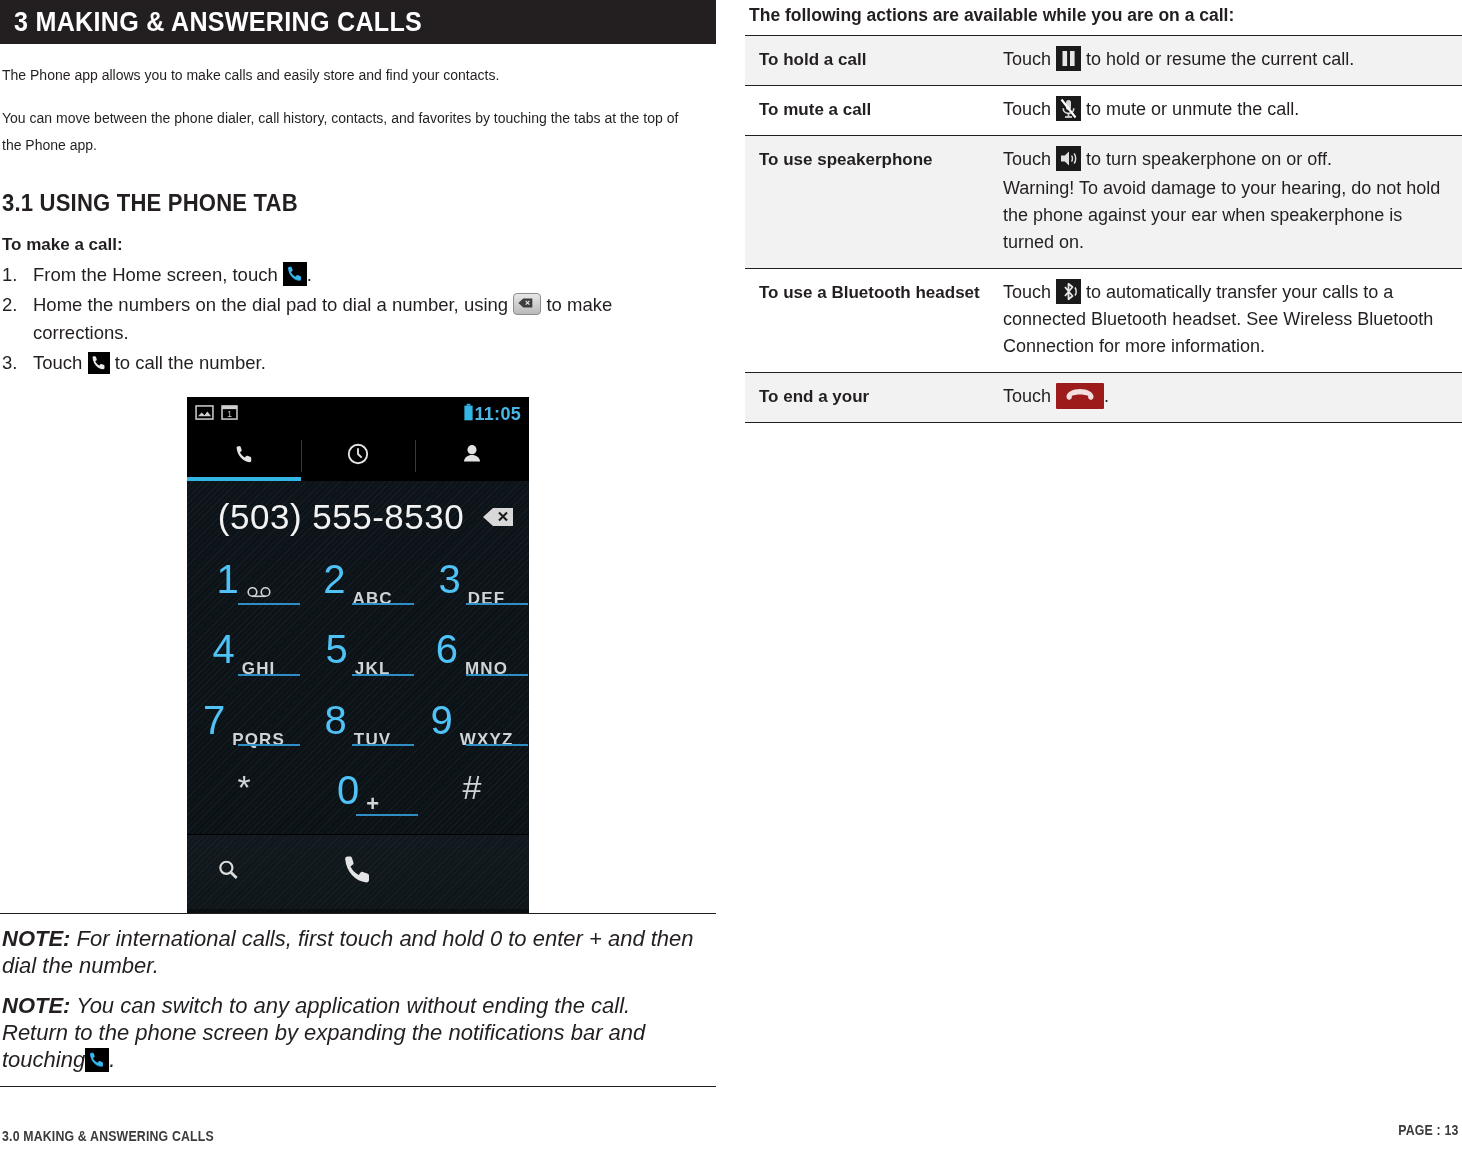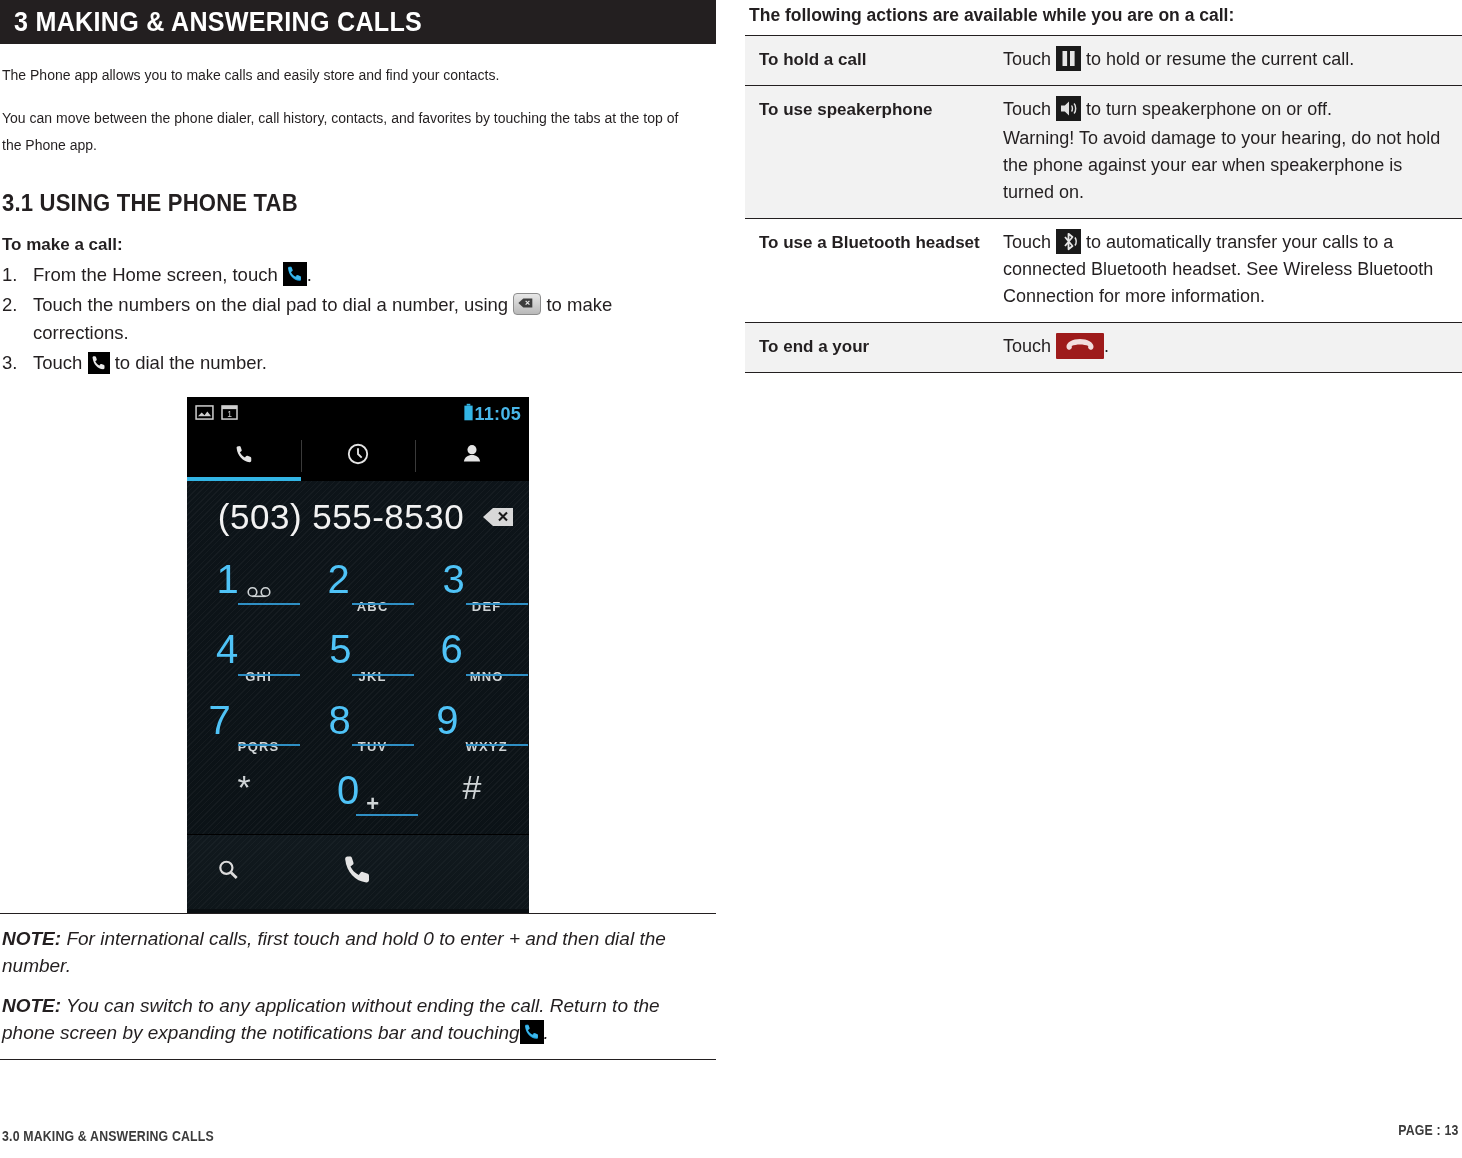--- a/index.html
+++ b/index.html
@@ -237,27 +237,27 @@
     padding-top: 6px;
   }
   .dev-key .kd {
     color: #4fc3f7;
     font-size: 40px;
     font-weight: 300;
     line-height: 1;
   }
   .dev-key .kl {
     color: #cfd4d6;
-    font-size: 13px;
+    font-size: 17px;
     font-weight: bold;
     letter-spacing: 1.2px;
     margin-left: 7px;
     align-self: center;
     position: relative;
-    top: 15px;
+    top: 8px;
   }
   .dev-key .kl.sym {
     color: #cfd4d6;
     font-size: 22px;
     letter-spacing: 0;
     top: 2px;
   }
   .dev-key .kunder {
     position: absolute;
     left: 50%;
@@ -297,21 +297,21 @@
     margin: 0 auto;
   }
 
   
   .rule {
     border: 0;
     border-top: 1.5px solid #231f20;
     margin: 0;
   }
   .note {
-    font-size: 19px;
+    font-size: 22px;
     line-height: 27px;
     font-style: italic;
     margin: 11px 0 13px 2px;
     padding-right: 22px;
   }
   .note b {
     font-style: italic;
     font-weight: bold;
   }
 
@@ -401,37 +401,37 @@
       <li>
         <span class="num">1.</span><span>From the Home screen, touch</span>
         <span class="chip chip-phone-blue">
           <svg viewBox="0 0 24 24" width="24" height="24" aria-hidden="true">
             <path d="M7.5 4.5c.6 0 1 .4 1.2 1l.8 2.4c.2.5 0 1-.4 1.3l-1.2.9c.9 2 2.5 3.6 4.5 4.6l.9-1.2c.3-.4.8-.6 1.3-.4l2.4.8c.6.2 1 .6 1 1.2v2.4c0 .8-.7 1.4-1.5 1.3C10.6 18.2 5.8 13.4 5 6.2c-.1-.8.5-1.5 1.3-1.5h1.2z" fill="#1ba3e0"></path>
             <path d="M8.3 5.6c.3 0 .5.2.6.5l.7 2.1c.1.3 0 .6-.3.7l-1.5 1.1c1 2.4 2.9 4.3 5.3 5.3l1.1-1.5c.2-.2.5-.3.8-.2l2.1.7c.3.1.5.3.5.6v2.1c0 .4-.4.8-.8.7-6.3-.7-10.6-5-11.3-11.3 0-.5.3-.8.8-.8h2z" fill="#5ec9f2" opacity="0.55"></path>
           </svg>
         </span><span>.</span>
       </li>
       <li>
-        <span class="num">2.</span><span>Touch the numbers on the dial pad to dial a number, using</span>
+        <span class="num">2.</span><span>Home the numbers on the dial pad to dial a number, using</span>
         <span class="chip chip-backspace">
           <svg viewBox="0 0 26 20" width="24" height="18" aria-hidden="true">
             <path d="M10 5h10v10H10L4.5 10z" fill="#3d3d3d"></path>
             <path d="M12.6 7.6l4.2 4.2M16.8 7.6l-4.2 4.2" stroke="#e8e8e8" stroke-width="1.3"></path>
           </svg>
         </span>
         <span>to make corrections.</span>
       </li>
       <li>
         <span class="num">3.</span><span>Touch</span>
         <span class="chip chip-phone-white">
           <svg viewBox="0 0 24 24" width="22" height="22" aria-hidden="true">
             <path d="M7.5 4.5c.6 0 1 .4 1.2 1l.8 2.4c.2.5 0 1-.4 1.3l-1.2.9c.9 2 2.5 3.6 4.5 4.6l.9-1.2c.3-.4.8-.6 1.3-.4l2.4.8c.6.2 1 .6 1 1.2v2.4c0 .8-.7 1.4-1.5 1.3C10.6 18.2 5.8 13.4 5 6.2c-.1-.8.5-1.5 1.3-1.5h1.2z" fill="#e9e9e9"></path>
           </svg>
         </span>
-        <span>to dial the number.</span>
+        <span>to call the number.</span>
       </li>
     </ol>
 
     <div class="device-wrap">
       <div class="device">
 
         <div class="dev-statusbar">
           <div class="dev-status-left">
             <span>
               <svg viewBox="0 0 20 16" width="19" height="15" aria-hidden="true">
@@ -614,20 +614,37 @@
                 <svg viewBox="0 0 25 25" width="25" height="25" aria-hidden="true">
                   <rect x="6.5" y="5" width="4.6" height="15" fill="#e6e6e6"></rect>
                   <rect x="14" y="5" width="4.6" height="15" fill="#e6e6e6"></rect>
                 </svg>
               </span>
               <span>to hold or resume the current call.</span>
             </p>
           </td>
         </tr>
 
+        <tr>
+          <td class="term">To mute a call</td>
+          <td class="desc">
+            <p><span>Touch</span>
+              <span class="chip chip-dark">
+                <svg viewBox="0 0 25 25" width="25" height="25" aria-hidden="true">
+                  <rect x="10" y="4" width="5" height="10" rx="2.5" fill="#d8d8d8"></rect>
+                  <path d="M7.2 12.2c0 3 2.4 5.2 5.3 5.2s5.3-2.2 5.3-5.2" fill="none" stroke="#d8d8d8" stroke-width="1.7"></path>
+                  <path d="M12.5 17.4V21" stroke="#d8d8d8" stroke-width="1.7"></path>
+                  <path d="M9 21h7" stroke="#d8d8d8" stroke-width="1.7"></path>
+                  <path d="M5.5 3.5l14 18" stroke="#ffffff" stroke-width="2.1"></path>
+                </svg>
+              </span>
+              <span>to mute or unmute the call.</span>
+            </p>
+          </td>
+        </tr>
 
         <tr class="shaded">
           <td class="term">To use speakerphone</td>
           <td class="desc">
             <p><span>Touch</span>
               <span class="chip chip-dark">
                 <svg viewBox="0 0 25 25" width="25" height="25" aria-hidden="true">
                   <path d="M5 9.5h3.8L13 5.5v14l-4.2-4H5z" fill="#e0e0e0"></path>
                   <path d="M15.5 9.5c1.2 1 1.2 5 0 6" fill="none" stroke="#e0e0e0" stroke-width="1.5"></path>
                   <path d="M18 7.5c2.2 1.8 2.2 8.2 0 10" fill="none" stroke="#e0e0e0" stroke-width="1.5"></path>

